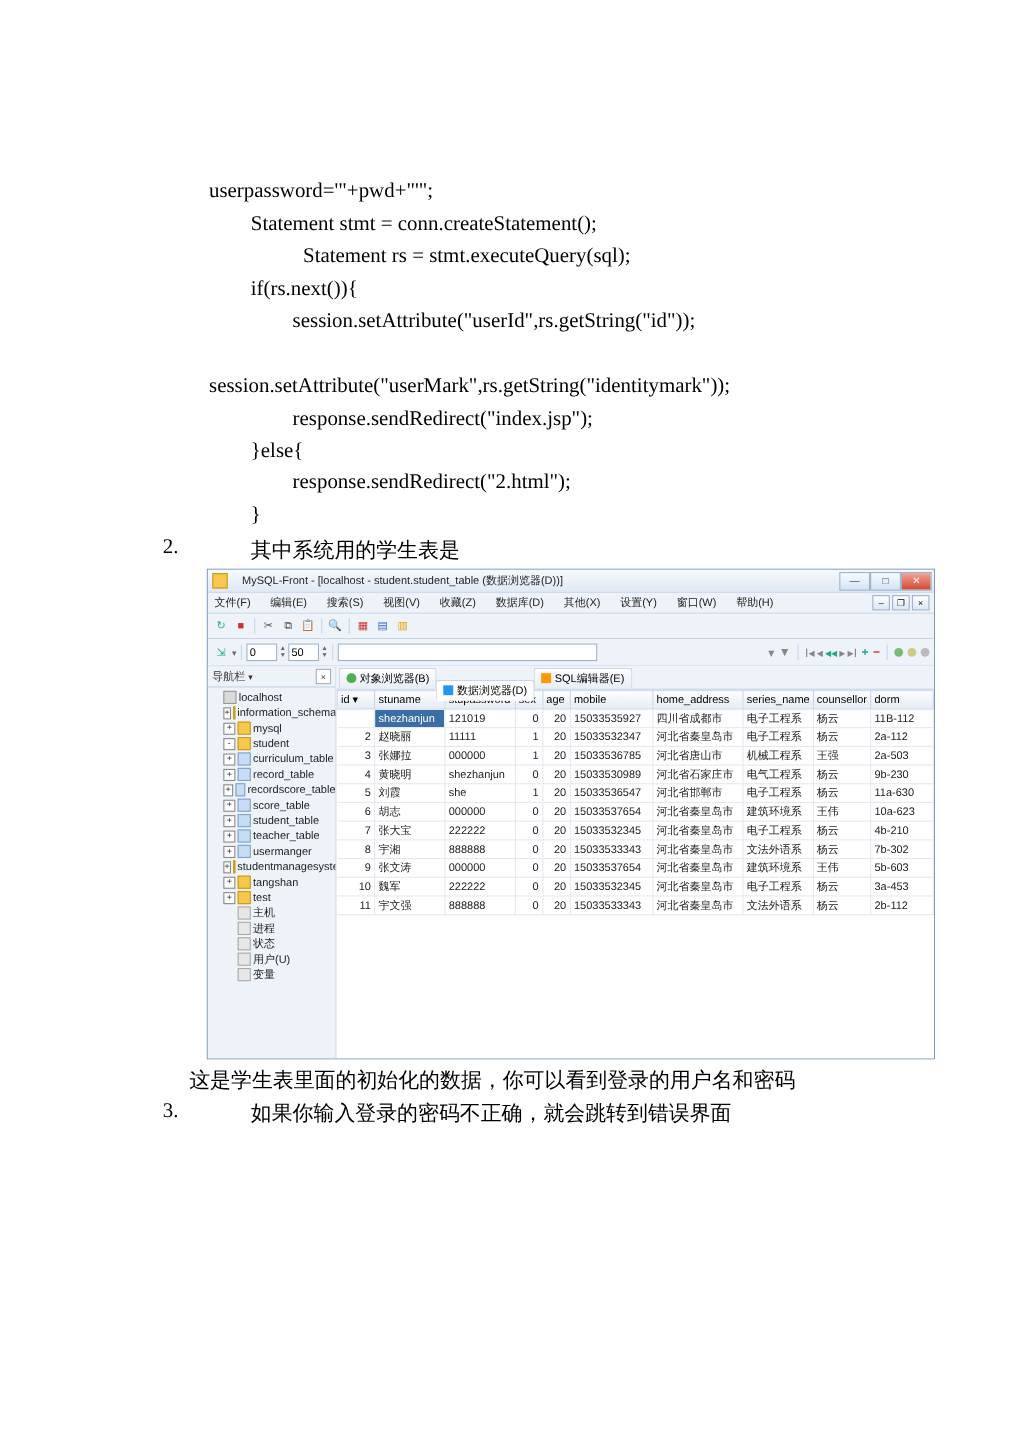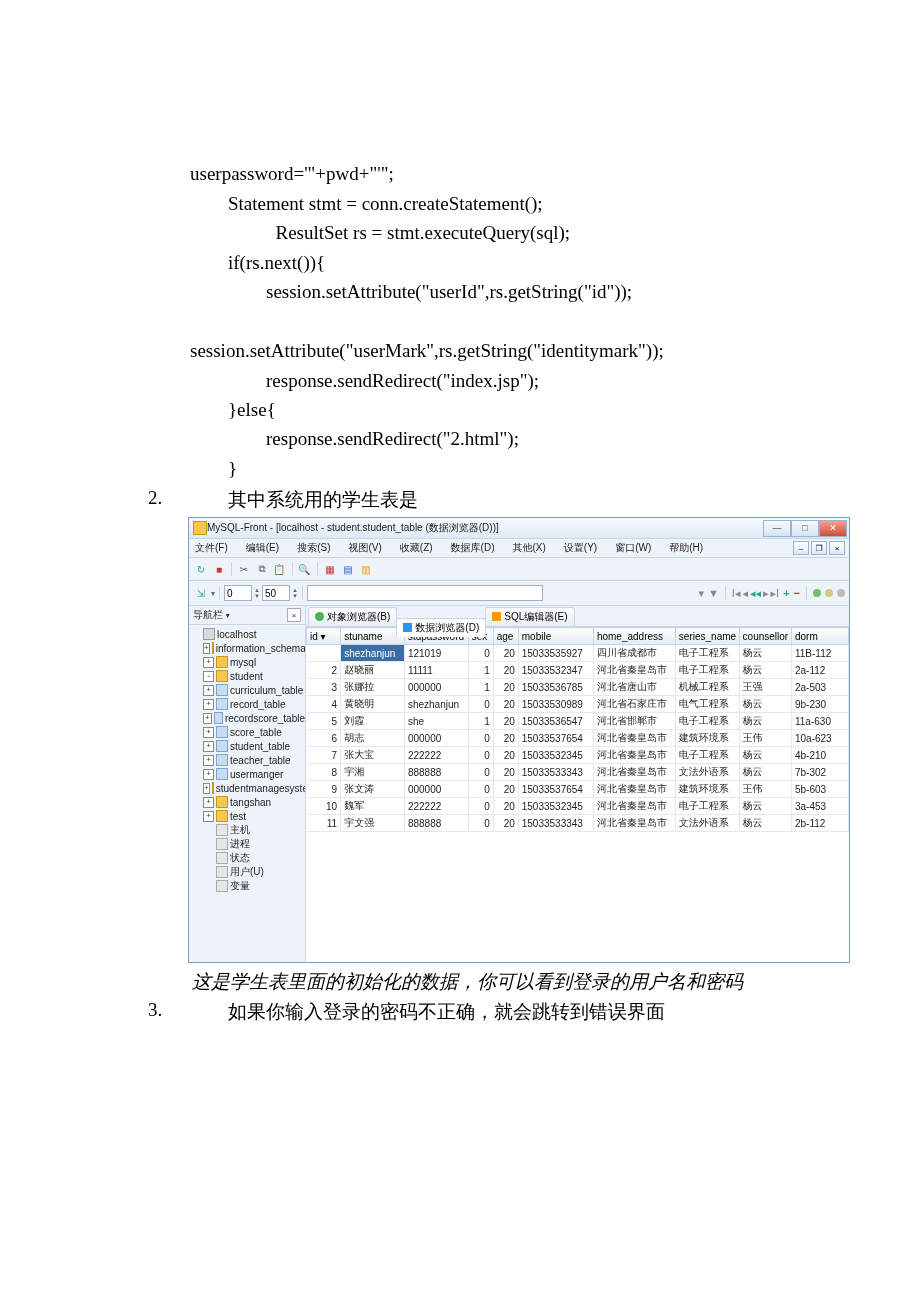--- a/index.html
+++ b/index.html
@@ -49,21 +49,21 @@
     align-items: center;
     justify-content: space-between;
     height: 20px;
     background: linear-gradient(#f5f9fd, #dfe9f5);
     border-bottom: 1px solid #c6d5e8;
     padding: 0 2px 0 4px;
   }
   .title-bar .left {
     display: flex;
     align-items: center;
-    gap: 0;
+    gap: 13px;
     font-size: 10px;
     color: #222;
   }
   .title-bar .icon-sq {
     width: 12px; height: 12px;
     background: #f7c84b;
     border: 1px solid #c79a18;
   }
   .win-btns { display: flex; gap: 0; }
   .win-btn {
@@ -202,35 +202,34 @@
     height:12px;
     white-space:nowrap; overflow:hidden;
     color:#222;
   }
   table.data td.right { text-align:right; }
   table.data tr.selected td.stuname {
     background:#3b6ea5; color:#fff;
   }
   .below-shot {
     font-size: 19px;
-    margin-left: 92px;
+    margin-left: 72px;
     margin-top: 6px;
     font-family:"SimSun",serif;
-    font-style:italic;
   }
 </style>
 </head>
 <body>
 
 <div class="page">
 
   <div class="code-block">
 <span>userpassword='"+pwd+"'";</span>
         <span>Statement stmt = conn.createStatement();</span>
-                  <span>ResultSet rs = stmt.executeQuery(sql);</span>
+                  <span>Statement rs = stmt.executeQuery(sql);</span>
         <span>if(rs.next()){</span>
                 <span>session.setAttribute("userId",rs.getString("id"));</span>
 
 <span>session.setAttribute("userMark",rs.getString("identitymark"));</span>
                 <span>response.sendRedirect("index.jsp");</span>
         <span>}else{</span>
                 <span>response.sendRedirect("2.html");</span>
         <span>}</span></div>
 
   <div class="list-item">

